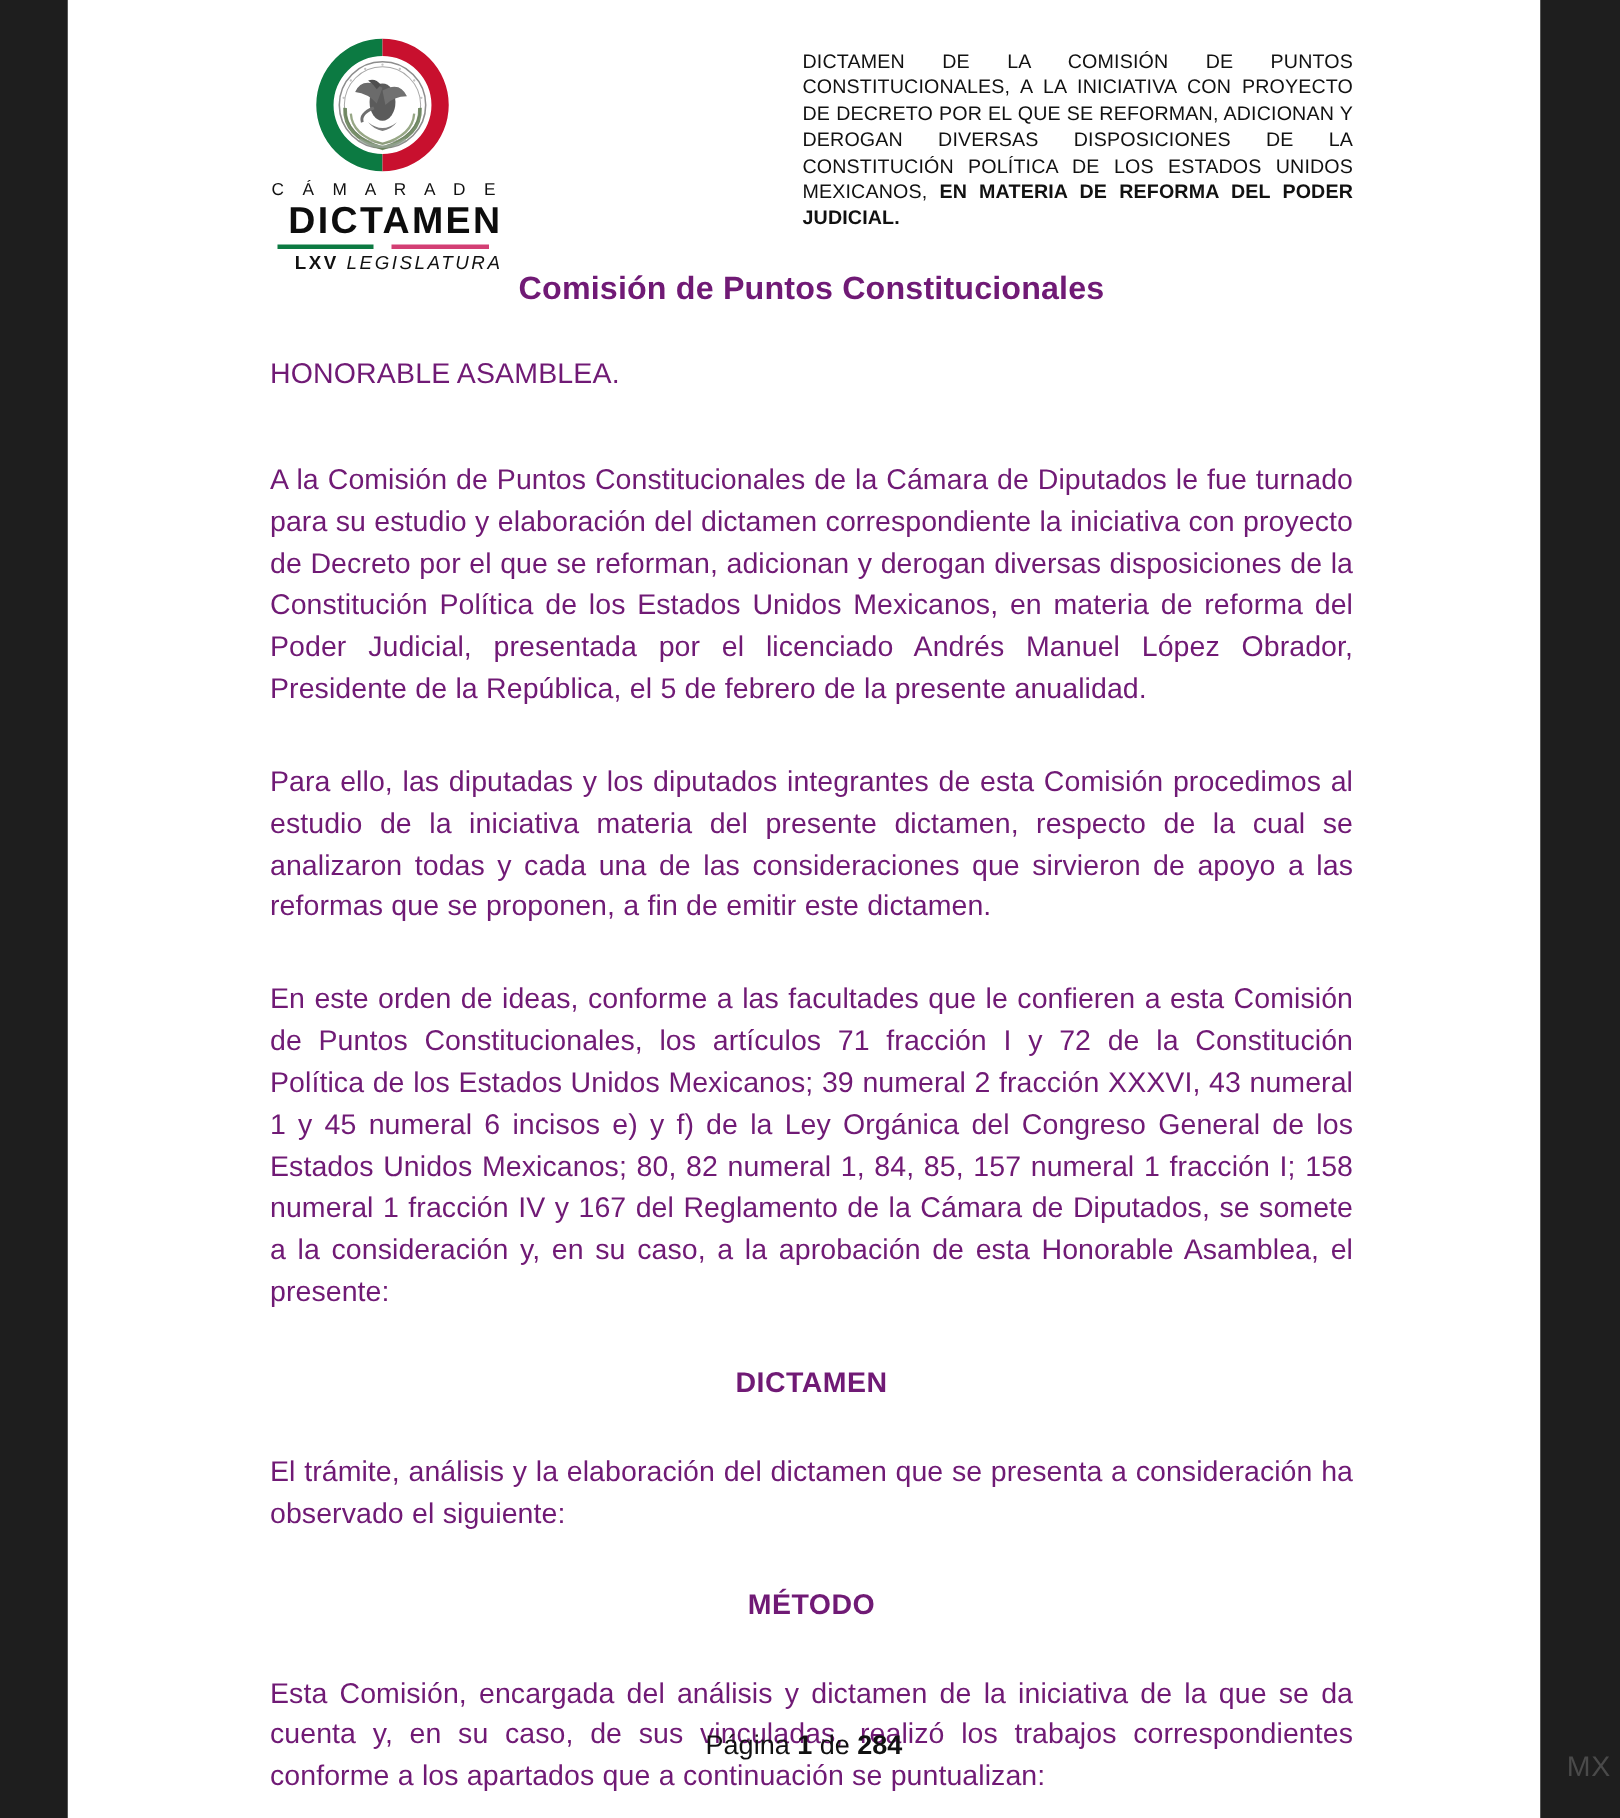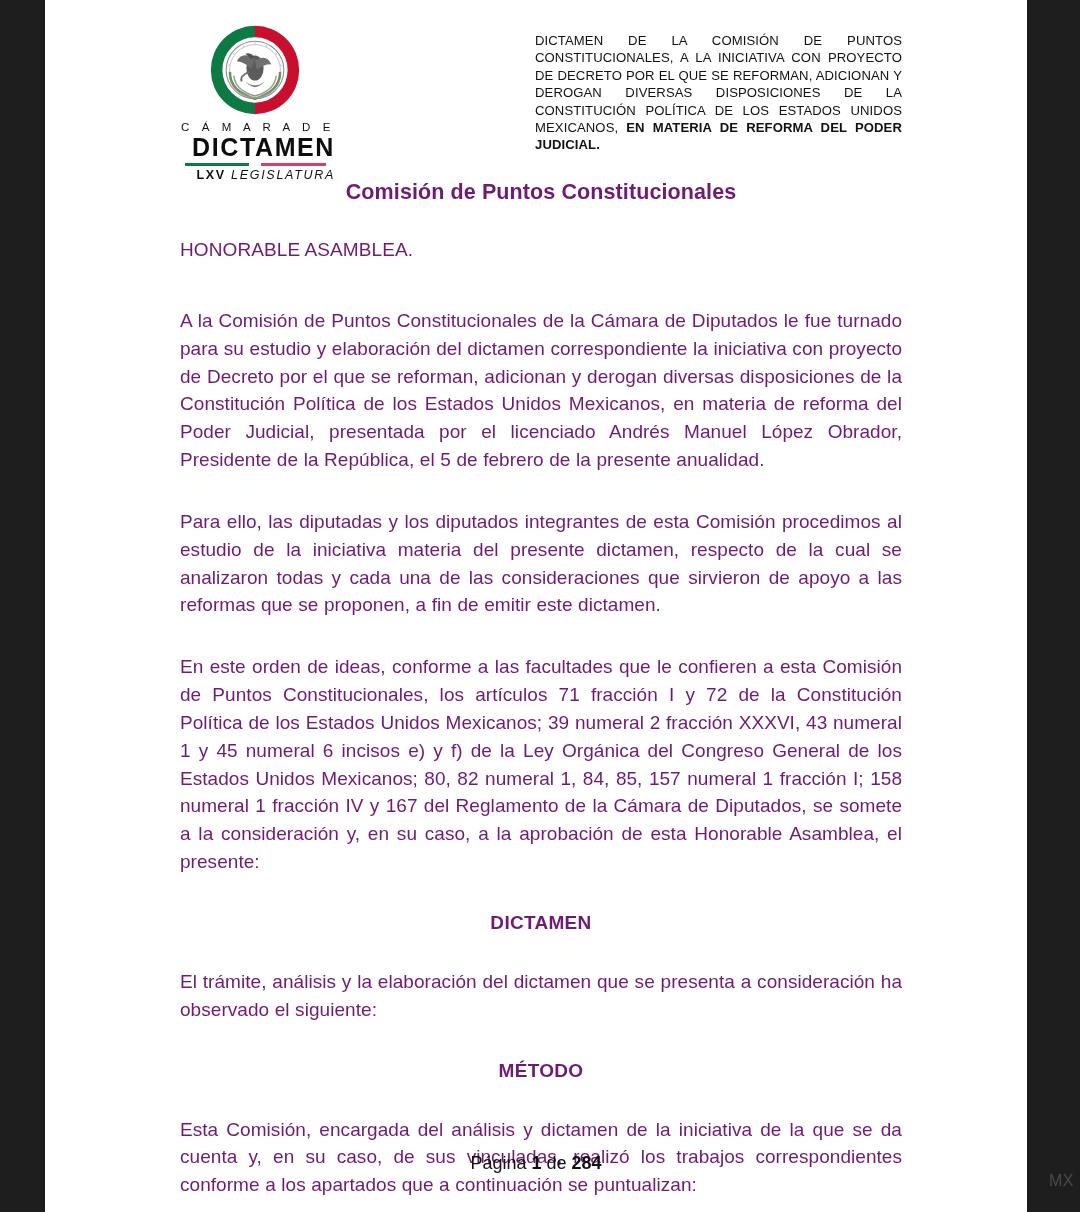--- a/index.html
+++ b/index.html
@@ -26,21 +26,21 @@
   }
   .band-left  { left: 0;  width: 45px; }
   .band-right { right: 0; width: 53px; }
 
   .watermark {
     position: absolute;
     right: 6px;
     bottom: 22px;
     z-index: 6;
     color: #4a4a4a;
-    font-size: 16px;
+    font-size: 19px;
     font-family: "Liberation Sans", sans-serif;
     letter-spacing: 0.5px;
     user-select: none;
   }
 
   
   .page {
     position: absolute;
     left: 45px;
     top: 0;

